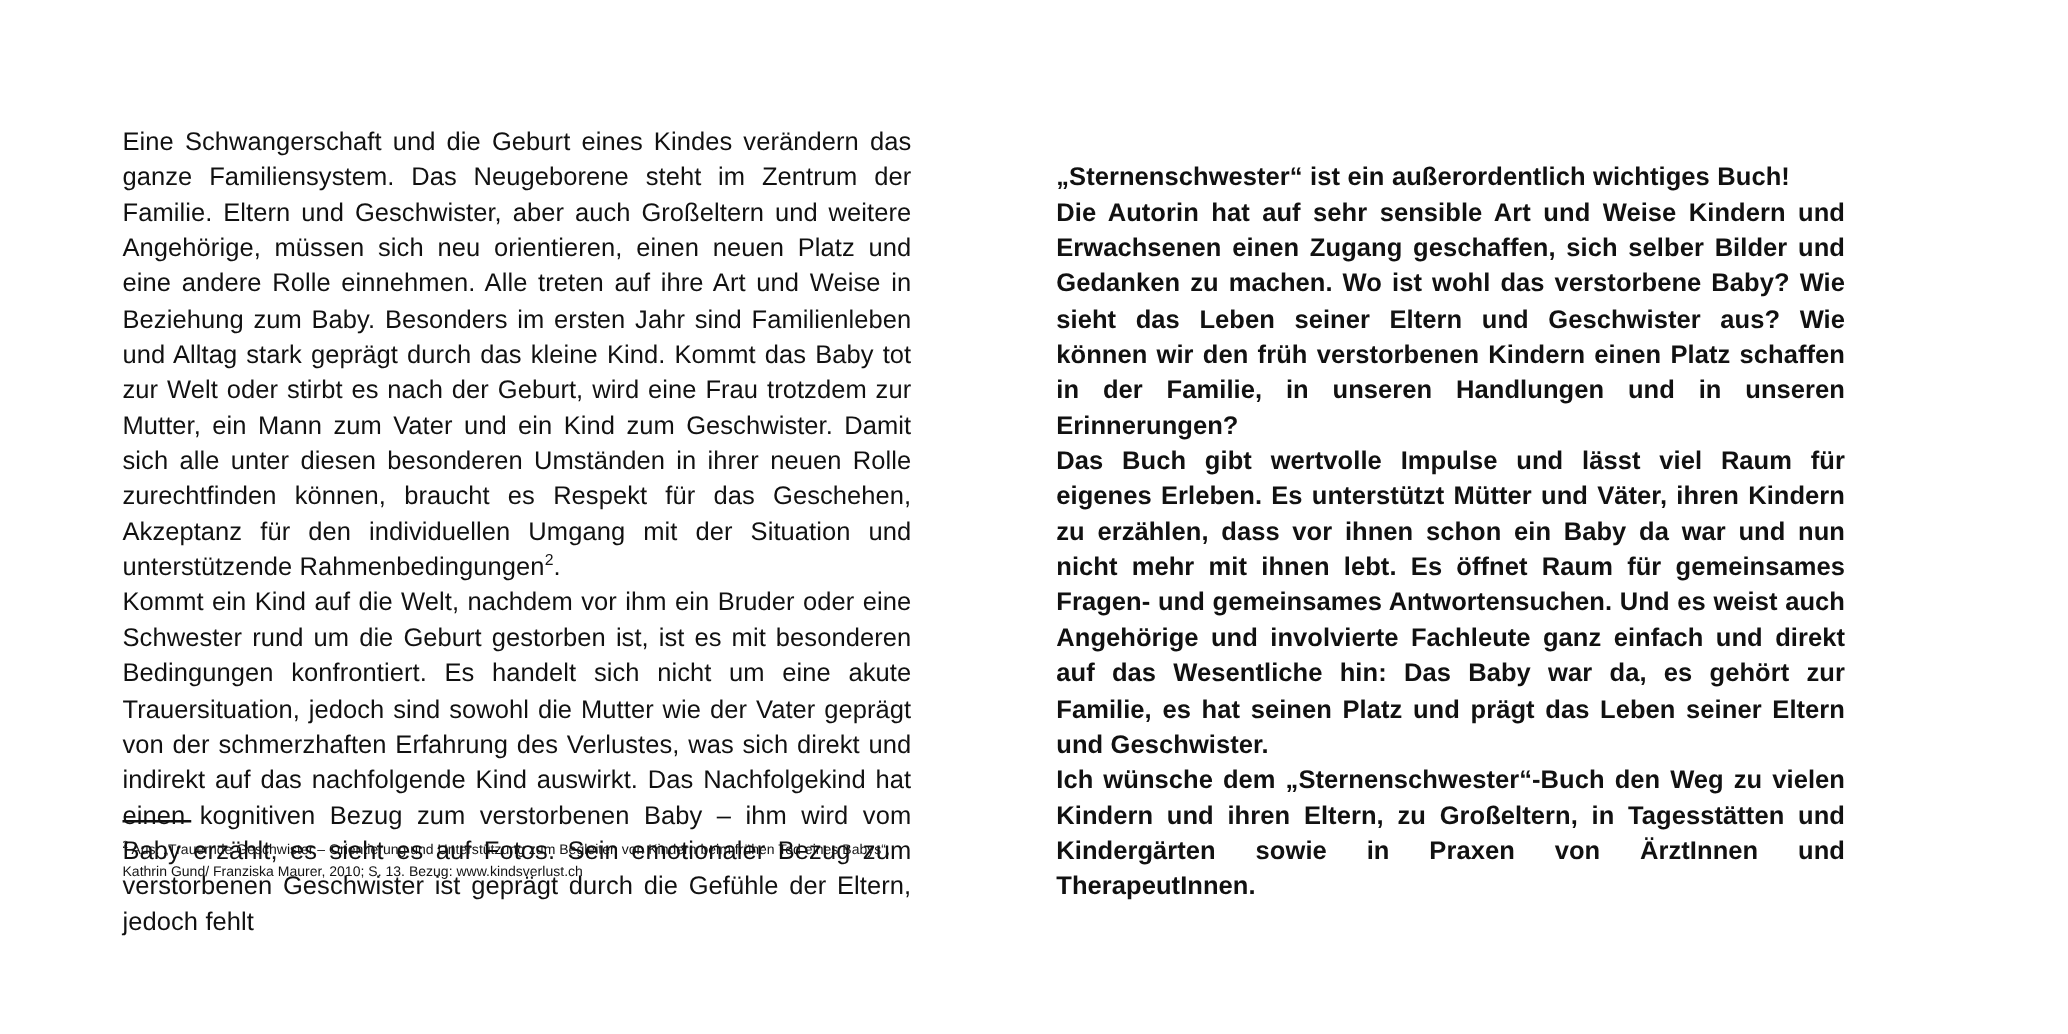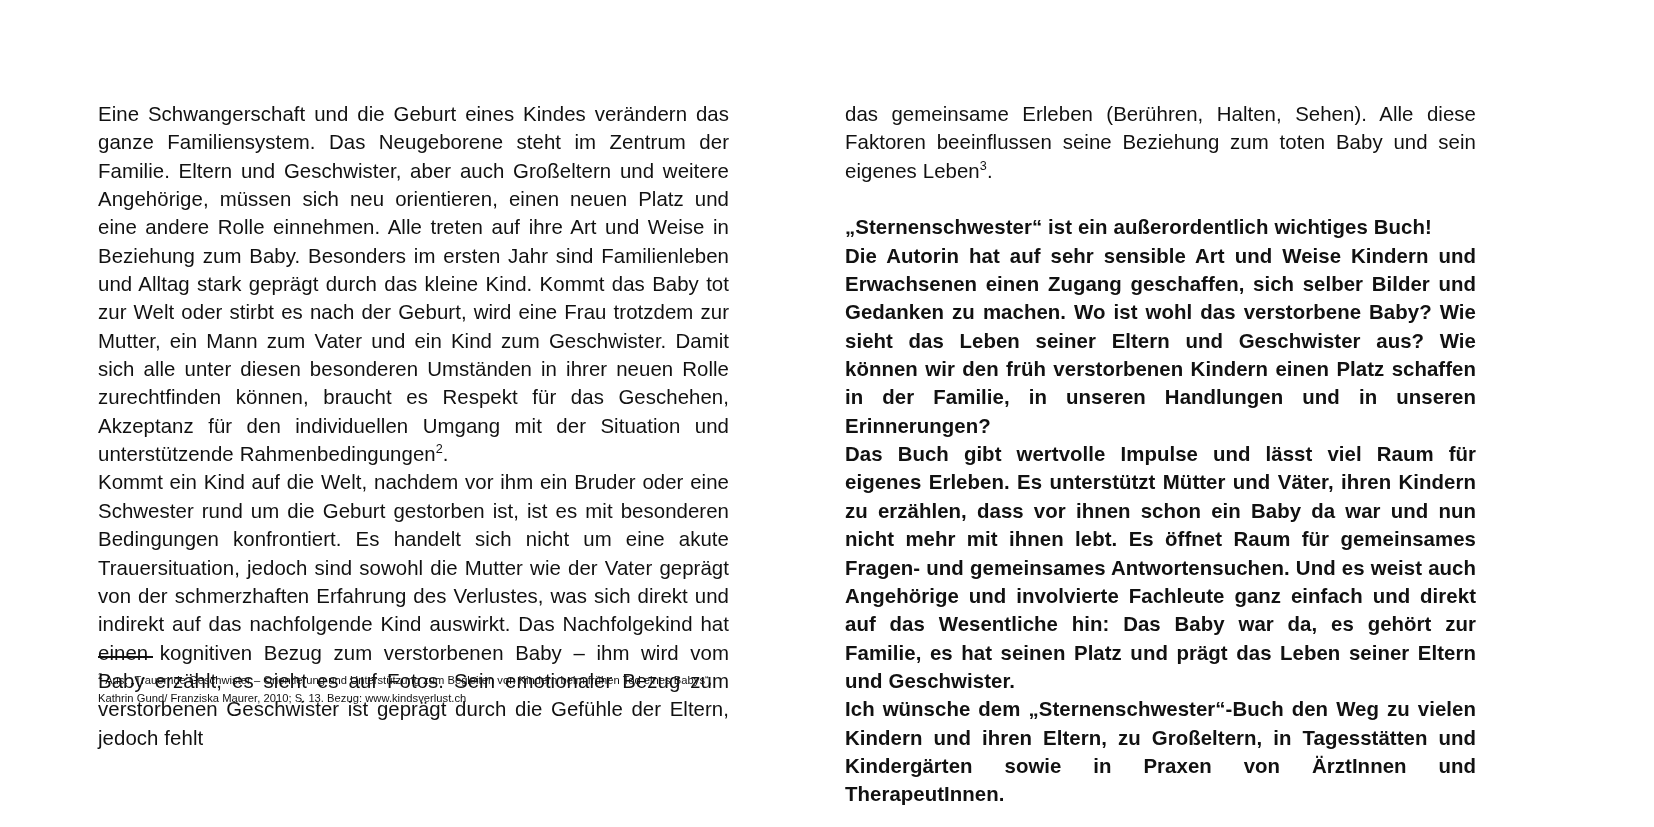--- a/index.html
+++ b/index.html
@@ -127,21 +127,20 @@
 
       <div class="footnote-area footnote-area-left">
         <div class="footnote-rule"></div>
         <p class="footnote-text"><sup>2</sup> <span>Aus: „Trauernde Geschwister – Orientierung und Unterstützung zum Begleiten von Kindern beim frühen Tod eines Babys“, Kathrin Gund/ Franziska Maurer, 2010; S. 13. Bezug: www.kindsverlust.ch</span></p>
       </div>
     </div>
 
     <div class="column column-right">
       <div class="body-block">
 
-        <p class="body-text"><span>das gemeinsame Erleben (Berühren, Halten, Sehen). Alle diese Faktoren beeinflussen seine Beziehung zum toten Baby und sein eigenes Leben</span><sup>3</sup><span>.</span></p>
 
         <div class="para-gap"></div>
 
         <p class="body-text last-ragged"><span>„Sternenschwester“ ist ein außerordentlich wichtiges Buch!
 Die Autorin hat auf sehr sensible Art und Weise Kindern und Erwachsenen einen Zugang geschaffen, sich selber Bilder und Gedanken zu machen. Wo ist wohl das verstorbene Baby? Wie sieht das Leben seiner Eltern und Geschwister aus? Wie können wir den früh verstorbenen Kindern einen Platz schaffen in der Familie, in unseren Handlungen und in unseren Erinnerungen?
 Das Buch gibt wertvolle Impulse und lässt viel Raum für eigenes Erleben. Es unterstützt Mütter und Väter, ihren Kindern zu erzählen, dass vor ihnen schon ein Baby da war und nun nicht mehr mit ihnen lebt. Es öffnet Raum für gemeinsames Fragen- und gemeinsames Antwortensuchen. Und es weist auch Angehörige und involvierte Fachleute ganz einfach und direkt auf das Wesentliche hin: Das Baby war da, es gehört zur Familie, es hat seinen Platz und prägt das Leben seiner Eltern und Geschwister.
 Ich wünsche dem „Sternenschwester“-Buch den Weg zu vielen Kindern und ihren Eltern, zu Großeltern, in Tagesstätten und Kindergärten sowie in Praxen von ÄrztInnen und TherapeutInnen.</span></p>
 
       </div>
 

